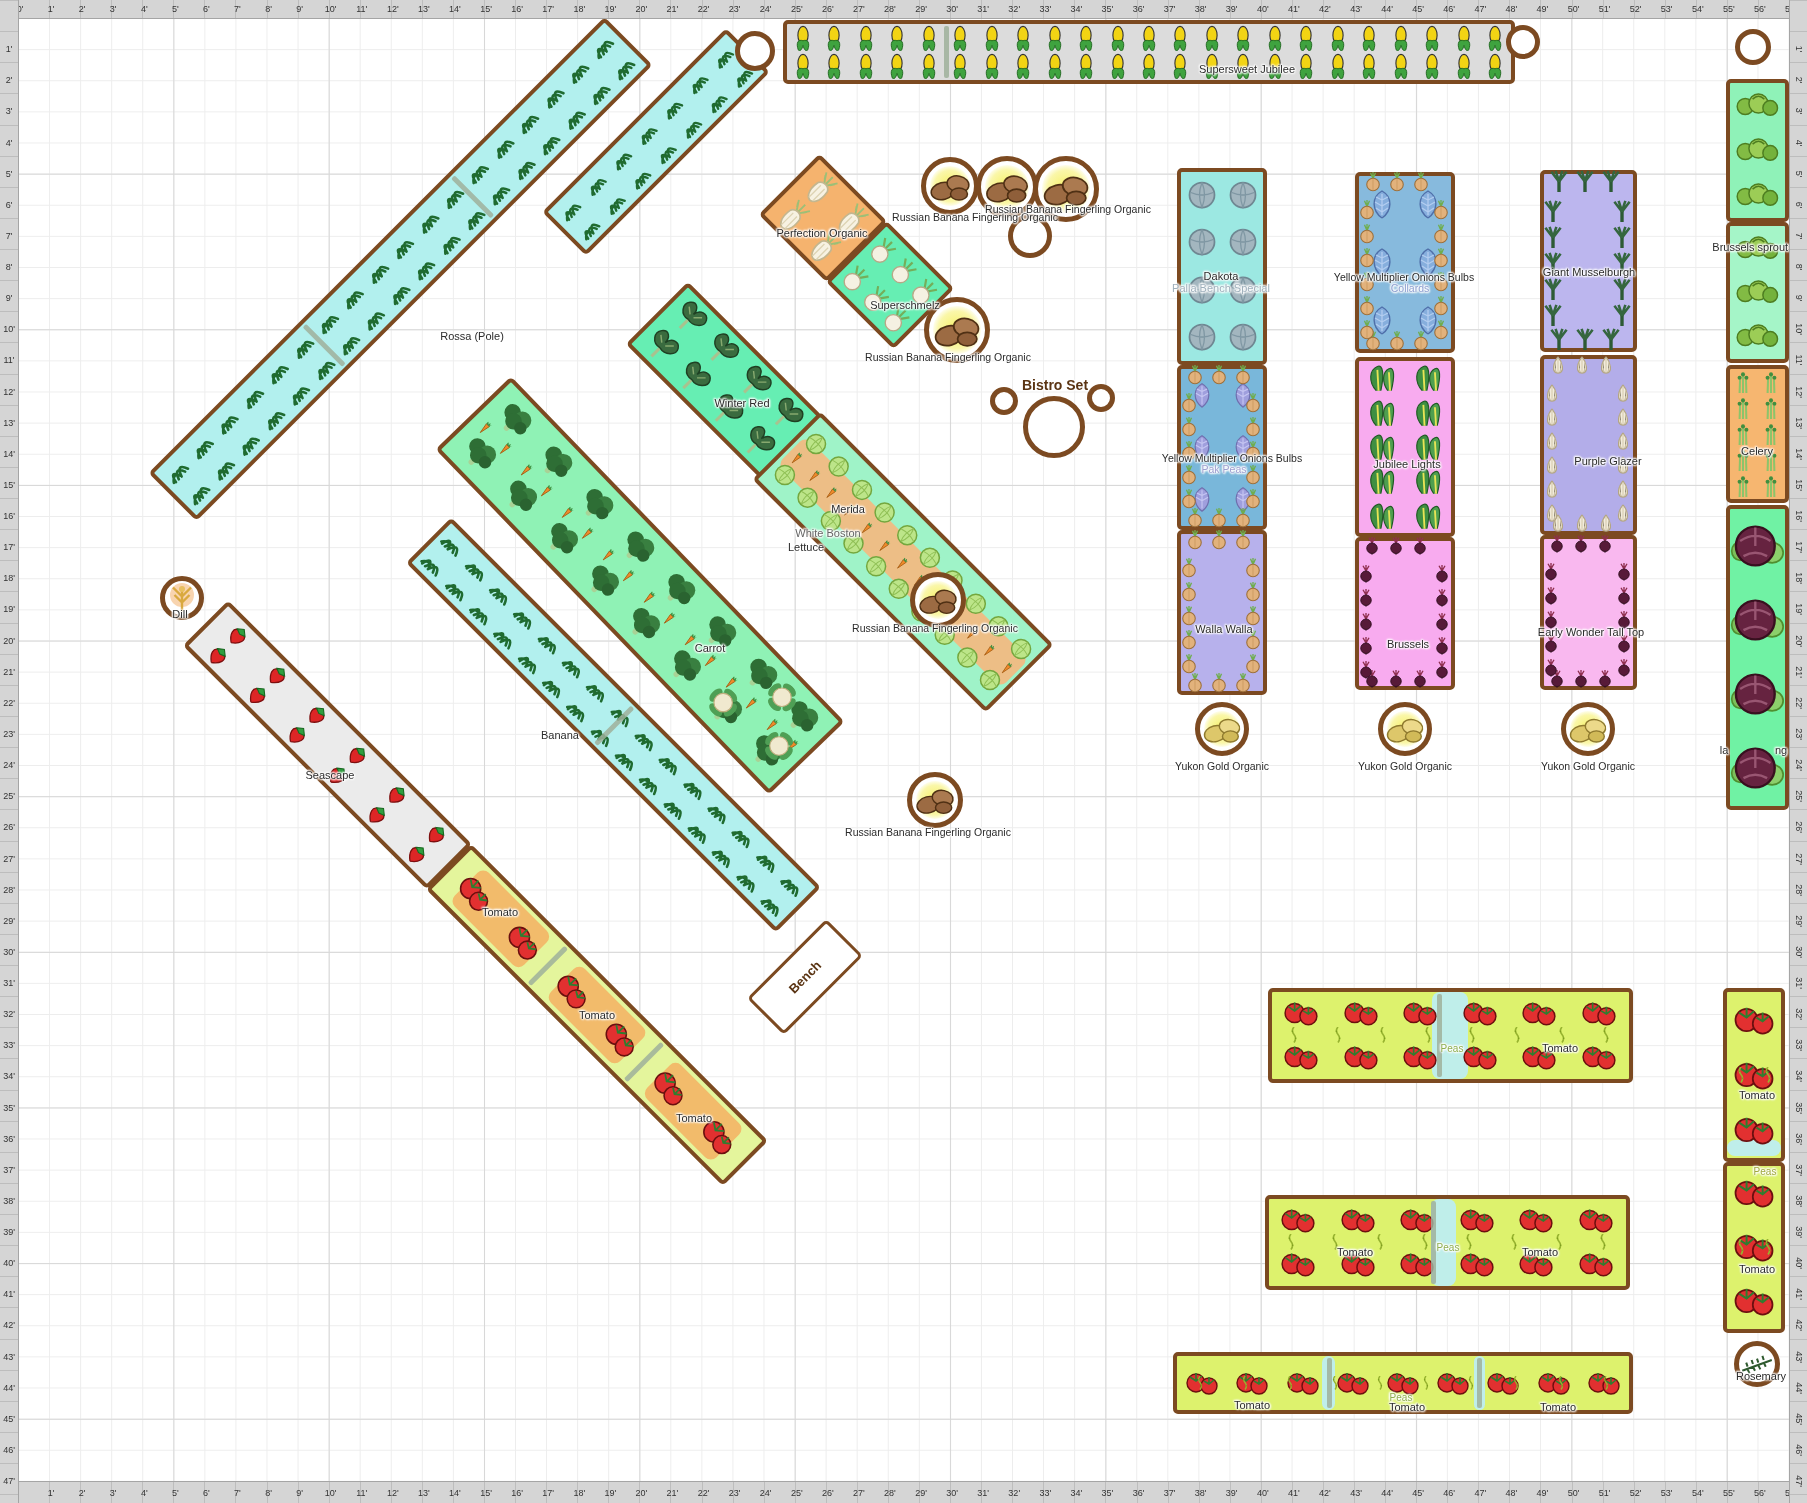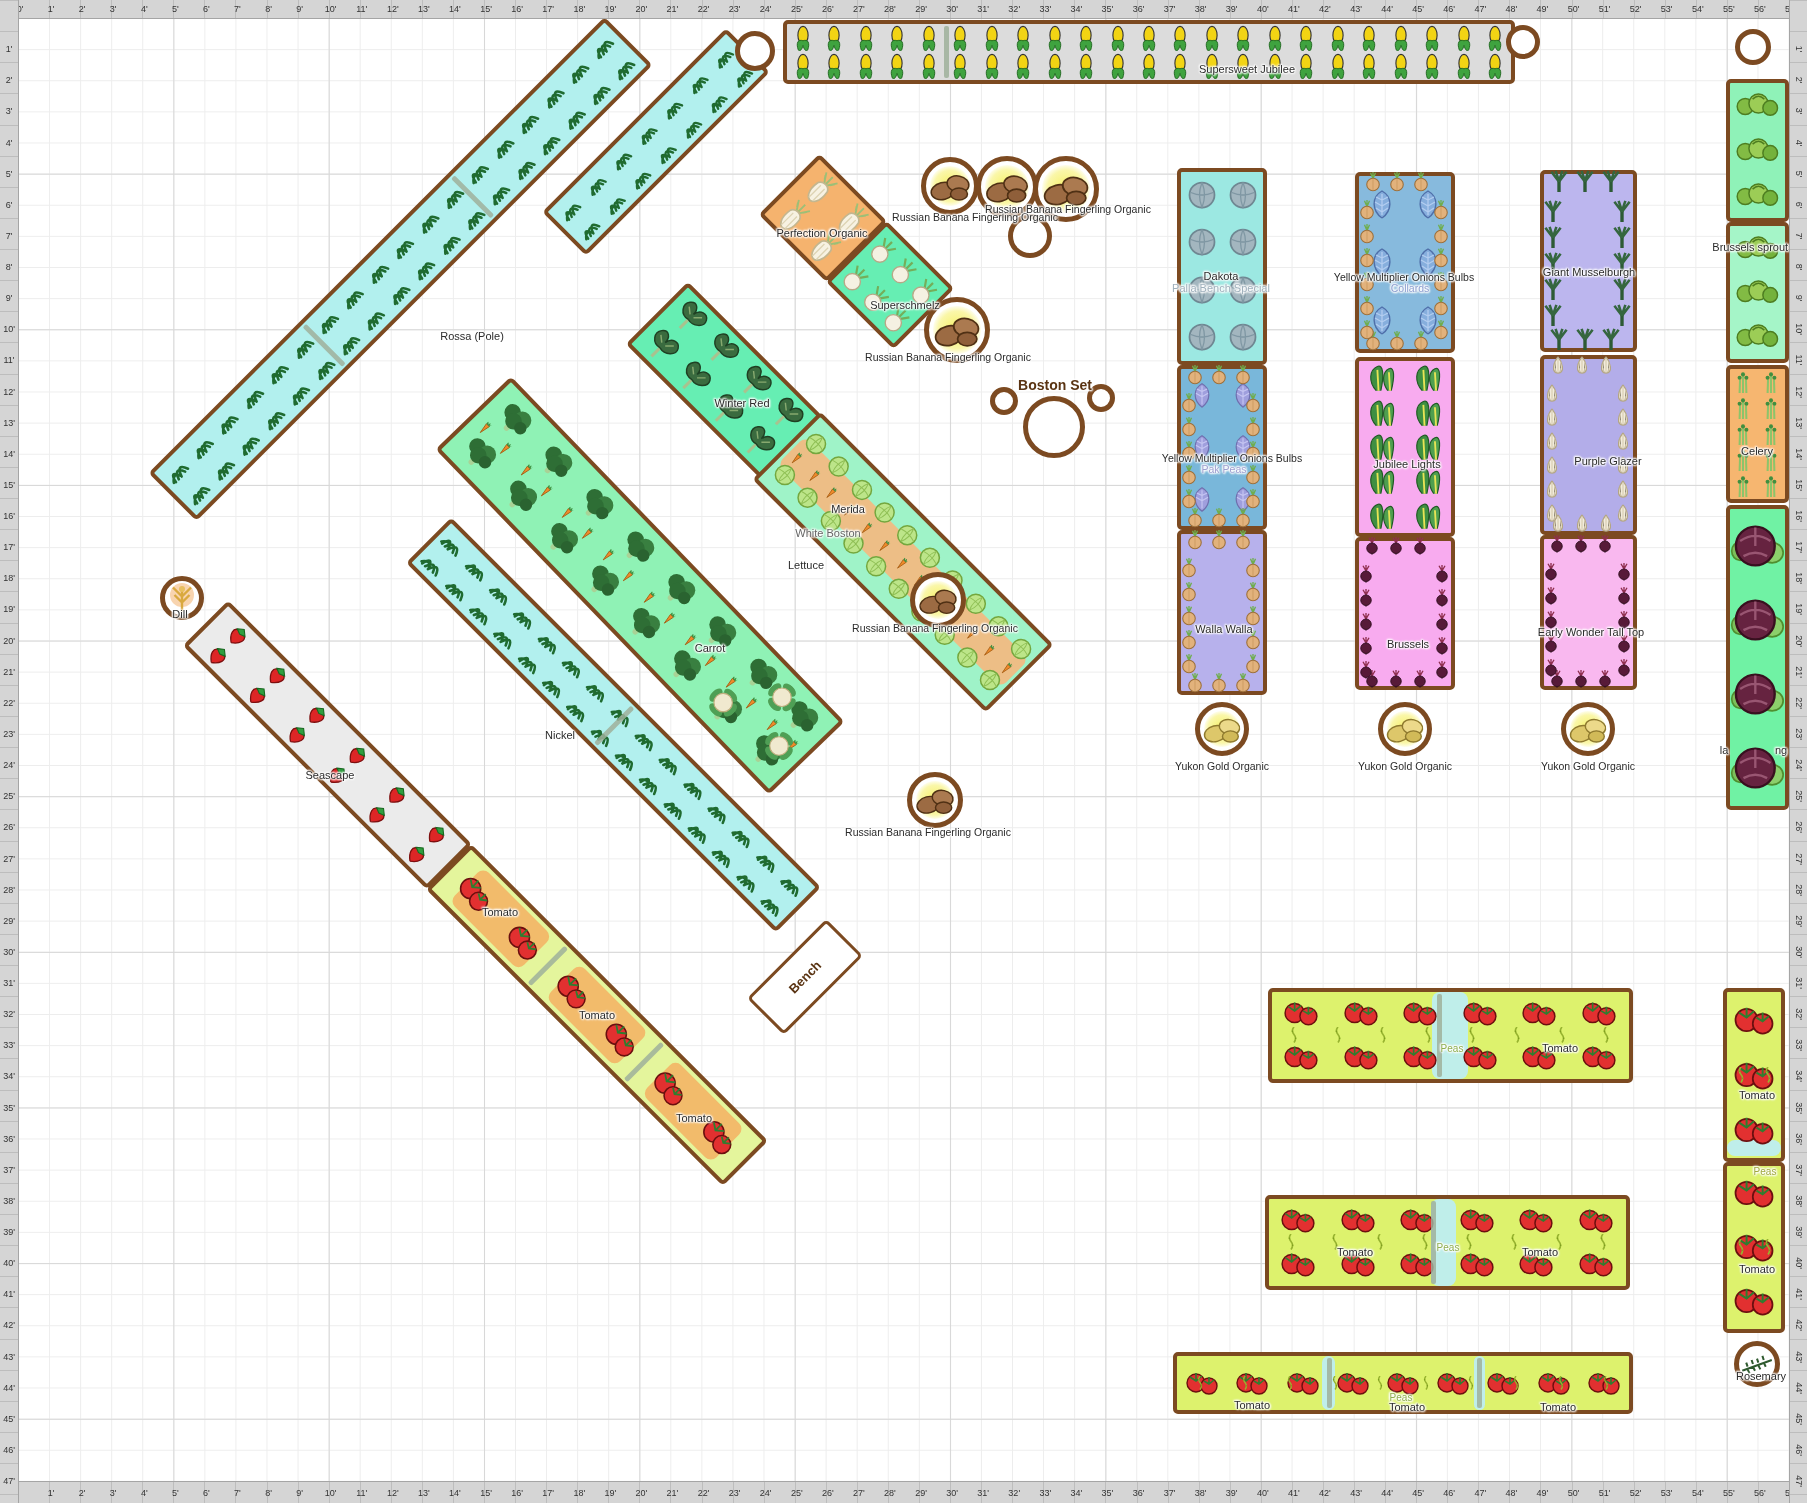--- a/index.html
+++ b/index.html
@@ -2505,30 +2505,30 @@
     <span class="lbl" style="left: 1608px; top: 461px; font-size: 11px; transform: translate(-50%, -50%);">Purple Glazer</span>
     <span class="lbl" style="left: 1591px; top: 632px; font-size: 11px; transform: translate(-50%, -50%);">Early Wonder Tall Top</span>
     <span class="lbl" style="left: 1588px; top: 766px; font-size: 10.5px; transform: translate(-50%, -50%);">Yukon Gold Organic</span>
     <span class="lbl" style="left: 1753px; top: 247px; font-size: 11px; transform: translate(-50%, -50%);">Brussels sprouts</span>
     <span class="lbl" style="left: 1757px; top: 451px; font-size: 11px; transform: translate(-50%, -50%);">Celery</span>
     <span class="lbl" style="left: 1724px; top: 750px; font-size: 11px; transform: translate(-50%, -50%);">la</span>
     <span class="lbl" style="left: 1781px; top: 750px; font-size: 11px; transform: translate(-50%, -50%);">ng</span>
     <span class="lbl" style="left: 742px; top: 403px; font-size: 11px; transform: translate(-50%, -50%);">Winter Red</span>
     <span class="lbl" style="left: 848px; top: 509px; font-size: 11px; transform: translate(-50%, -50%);">Merida</span>
     <span class="lbl" style="left: 828px; top: 533px; font-size: 11px; color: rgb(102, 102, 102); transform: translate(-50%, -50%);">White Boston</span>
-    <span class="lbl" style="left: 806px; top: 565px; font-size: 11px; transform: translate(-50%, -50%);">Lettuce</span>
+    <span class="lbl" style="left: 806px; top: 547px; font-size: 11px; transform: translate(-50%, -50%);">Lettuce</span>
     <span class="lbl" style="left: 710px; top: 648px; font-size: 11px; transform: translate(-50%, -50%);">Carrot</span>
-    <span class="lbl" style="left: 560px; top: 735px; font-size: 11px; transform: translate(-50%, -50%);">Nickel</span>
+    <span class="lbl" style="left: 560px; top: 735px; font-size: 11px; transform: translate(-50%, -50%);">Banana</span>
     <span class="lbl" style="left: 330px; top: 775px; font-size: 11px; transform: translate(-50%, -50%);">Seascape</span>
     <span class="lbl" style="left: 180px; top: 614px; font-size: 11px; transform: translate(-50%, -50%);">Dill</span>
     <span class="lbl" style="left: 500px; top: 912px; font-size: 11px; transform: translate(-50%, -50%);">Tomato</span>
     <span class="lbl" style="left: 597px; top: 1015px; font-size: 11px; transform: translate(-50%, -50%);">Tomato</span>
     <span class="lbl" style="left: 694px; top: 1118px; font-size: 11px; transform: translate(-50%, -50%);">Tomato</span>
     <span class="lbl" style="left: 805px; top: 977px; font-size: 13px; color: rgb(90, 52, 19); font-weight: bold; transform: translate(-50%, -50%) rotate(-45deg);">Bench</span>
-    <span class="lbl" style="left: 1055px; top: 385px; font-size: 14px; color: rgb(90, 52, 19); font-weight: bold; transform: translate(-50%, -50%);">Boston Set</span>
+    <span class="lbl" style="left: 1055px; top: 385px; font-size: 14px; color: rgb(90, 52, 19); font-weight: bold; transform: translate(-50%, -50%);">Bistro Set</span>
     <span class="lbl" style="left: 1452px; top: 1048px; font-size: 10px; color: rgb(143, 174, 79); transform: translate(-50%, -50%);">Peas</span>
     <span class="lbl" style="left: 1560px; top: 1048px; font-size: 11px; transform: translate(-50%, -50%);">Tomato</span>
     <span class="lbl" style="left: 1355px; top: 1252px; font-size: 11px; transform: translate(-50%, -50%);">Tomato</span>
     <span class="lbl" style="left: 1448px; top: 1247px; font-size: 10px; color: rgb(143, 174, 79); transform: translate(-50%, -50%);">Peas</span>
     <span class="lbl" style="left: 1540px; top: 1252px; font-size: 11px; transform: translate(-50%, -50%);">Tomato</span>
     <span class="lbl" style="left: 1252px; top: 1405px; font-size: 11px; transform: translate(-50%, -50%);">Tomato</span>
     <span class="lbl" style="left: 1401px; top: 1397px; font-size: 10px; color: rgb(143, 174, 79); transform: translate(-50%, -50%);">Peas</span>
     <span class="lbl" style="left: 1407px; top: 1407px; font-size: 11px; transform: translate(-50%, -50%);">Tomato</span>
     <span class="lbl" style="left: 1558px; top: 1407px; font-size: 11px; transform: translate(-50%, -50%);">Tomato</span>
     <span class="lbl" style="left: 1757px; top: 1095px; font-size: 11px; transform: translate(-50%, -50%);">Tomato</span>

